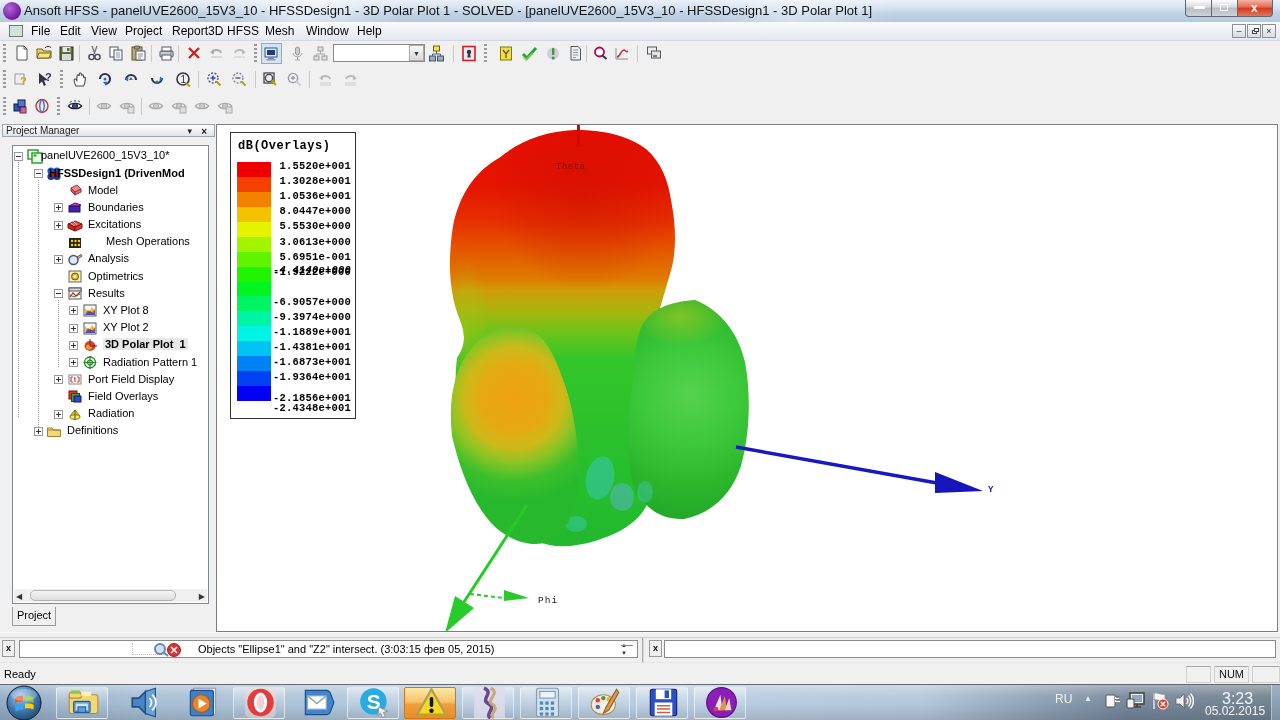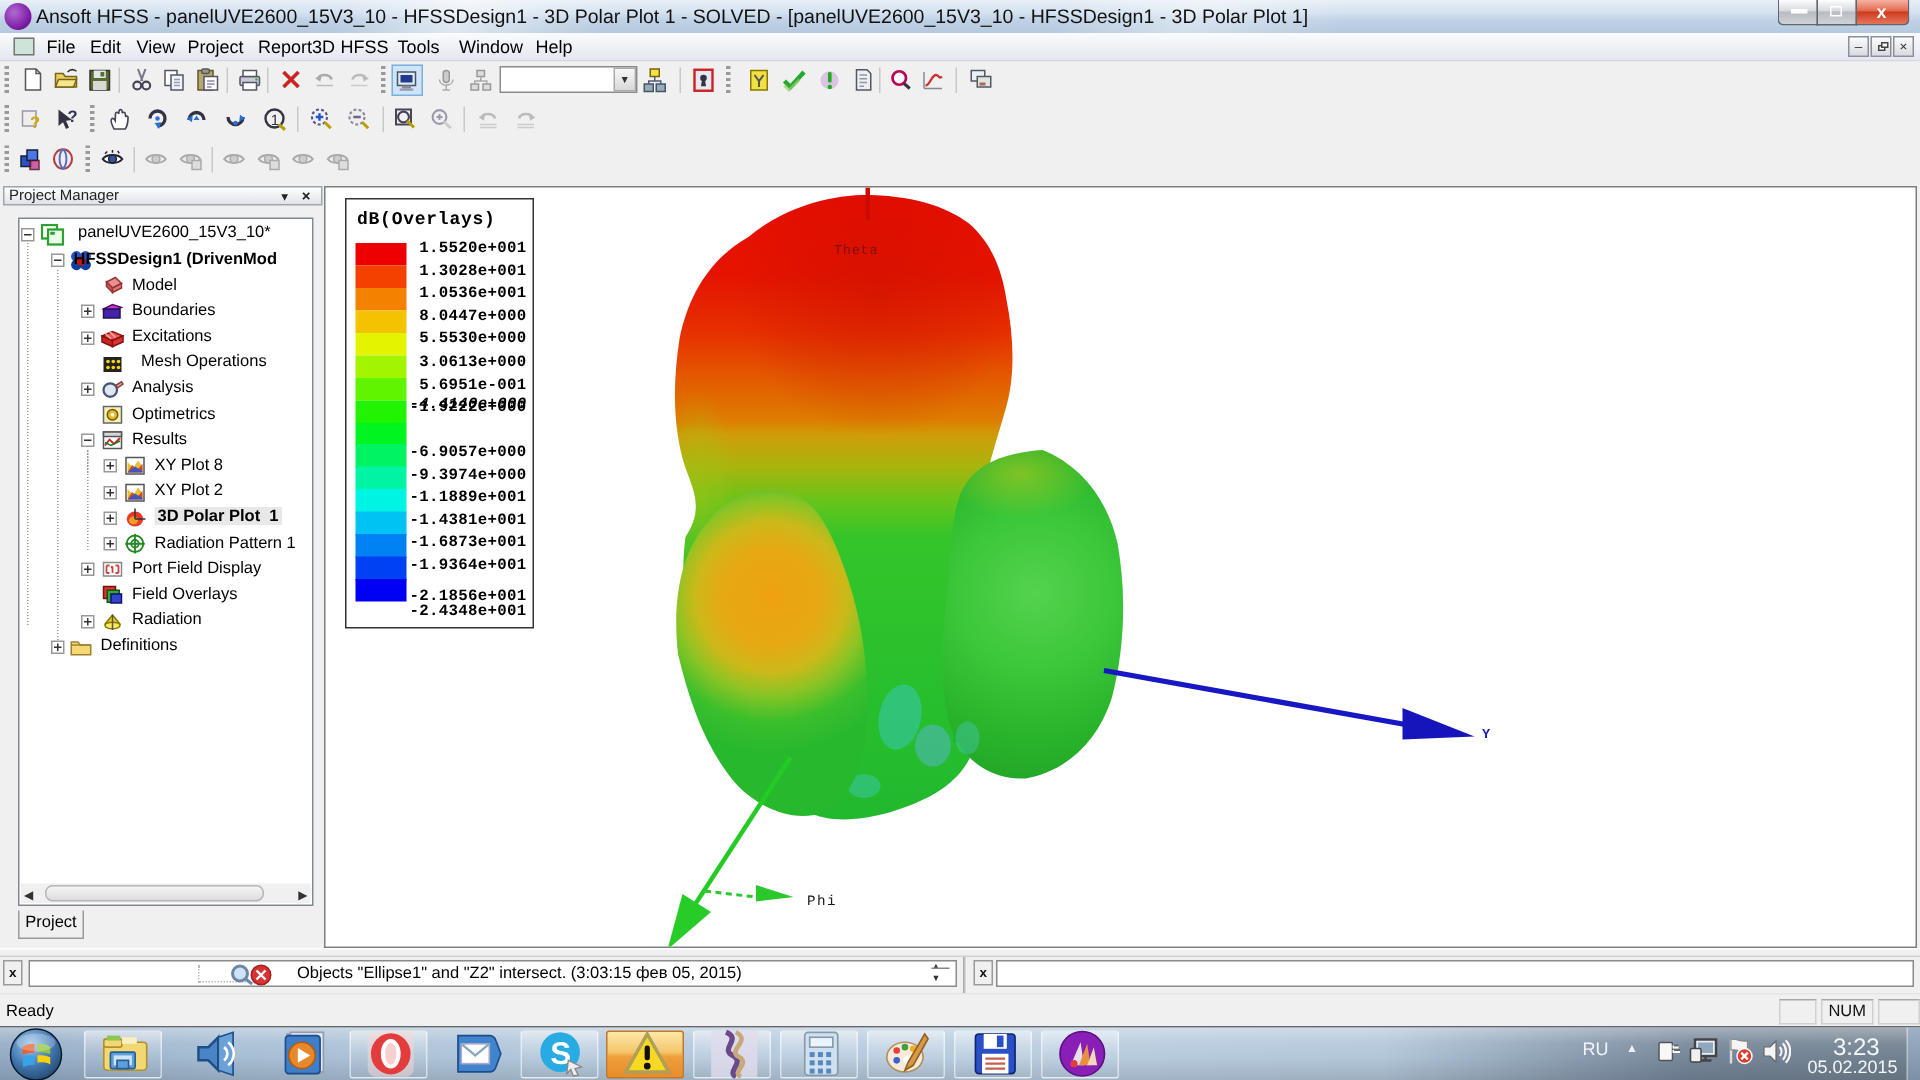--- a/index.html
+++ b/index.html
@@ -95,21 +95,21 @@
   </div>
 
 <div class="abs" id="menubar"></div>
 <div class="abs" style="left:9px;top:25px;width:14px;height:12px;border:1px solid #777;background:#cfe4d8;"></div>
 <div class="menuitem" style="left:31px;">File</div>
 <div class="menuitem" style="left:60px;">Edit</div>
 <div class="menuitem" style="left:91px;">View</div>
 <div class="menuitem" style="left:125px;">Project</div>
 <div class="menuitem" style="left:172px;">Report3D</div>
 <div class="menuitem" style="left:227px;">HFSS</div>
-<div class="menuitem" style="left:265px;">Tools</div>
+<div class="menuitem" style="left:265px;">Mesh</div>
 <div class="menuitem" style="left:306px;">Window</div>
 <div class="menuitem" style="left:357px;">Help</div>
 <div class="mdibtn" style="left:1232px;">–</div>
 <div class="mdibtn" style="left:1247px;">
     <span style="position:absolute;left:4px;top:5px;width:5px;height:4px;border:1px solid #444;background:#fff;"></span>
     <span style="position:absolute;left:6px;top:3px;width:5px;height:4px;border:1px solid #444;background:#fff;"></span>
   </div>
 <div class="mdibtn" style="left:1262px;">×</div>
 
 <div class="abs" id="tb1">
@@ -354,21 +354,21 @@
     <div id="treerows">
 <div style="position:absolute;left:5px;top:16px;width:1px;height:256px;background:repeating-linear-gradient(180deg,#999 0 1px,transparent 1px 2px);"></div>
 <div style="position:absolute;left:25px;top:34px;width:1px;height:250px;background:repeating-linear-gradient(180deg,#999 0 1px,transparent 1px 2px);"></div>
 <div style="position:absolute;left:45px;top:154px;width:1px;height:68px;background:repeating-linear-gradient(180deg,#999 0 1px,transparent 1px 2px);"></div>
 <div class="expander" style="left:1px;top:5.8px;"></div>
 <div style="position:absolute;left:14px;top:2.8px;width:16px;height:15px;"><svg width="16" height="15" viewBox="0 0 16 15">
           <rect x="1" y="1" width="10" height="9" fill="#fff" stroke="#2ea02e" stroke-width="1.5"></rect>
           <rect x="5" y="4" width="10" height="10" fill="#eaffea" stroke="#2ea02e" stroke-width="1.5"></rect>
           <rect x="6.5" y="5.5" width="3" height="2" fill="#2ea02e"></rect>
         </svg></div>
-<div class="trow" style="left:39px;top:3.3px;">panelUVE2600_15V3_10*</div>
+<div class="trow" style="left:28px;top:3.3px;">panelUVE2600_15V3_10*</div>
 <div class="expander" style="left:21px;top:23.0px;"></div>
 <div style="position:absolute;left:33px;top:20.0px;width:16px;height:15px;"><svg width="16" height="15" viewBox="0 0 16 15">
           <circle cx="5" cy="5" r="3.6" fill="#2255cc"></circle>
           <circle cx="11" cy="5" r="3.6" fill="#2255cc"></circle>
           <circle cx="5" cy="10.5" r="3.6" fill="#123f9e"></circle>
           <circle cx="11" cy="10.5" r="3.6" fill="#123f9e"></circle>
           <circle cx="8" cy="8" r="3" fill="#cc1111"></circle>
         </svg></div>
 <div class="trow" style="left:36px;top:20.5px;font-weight:bold;">HFSSDesign1 (DrivenMod</div>
 <div style="position:absolute;left:54px;top:37.2px;width:16px;height:15px;"><svg width="16" height="15" viewBox="0 0 16 15">
@@ -393,21 +393,21 @@
 <div class="trow" style="left:75px;top:72.0px;">Excitations</div>
 <div style="position:absolute;left:54px;top:88.7px;width:16px;height:15px;"><svg width="16" height="15" viewBox="0 0 16 15">
           <rect x="2" y="3" width="12" height="10" fill="#222"></rect>
           <circle cx="5" cy="6" r="1.2" fill="#ffd400"></circle>
           <circle cx="8.5" cy="6" r="1.2" fill="#ffd400"></circle>
           <circle cx="12" cy="6" r="1.2" fill="#ffd400"></circle>
           <circle cx="5" cy="10" r="1.2" fill="#ffd400"></circle>
           <circle cx="8.5" cy="10" r="1.2" fill="#ffd400"></circle>
           <circle cx="12" cy="10" r="1.2" fill="#ffd400"></circle>
         </svg></div>
-<div class="trow" style="left:81px;top:89.2px;">Mesh Operations</div>
+<div class="trow" style="left:93px;top:89.2px;">Mesh Operations</div>
 <div class="expander plus" style="left:41px;top:108.9px;"></div>
 <div style="position:absolute;left:54px;top:105.9px;width:16px;height:15px;"><svg width="16" height="15" viewBox="0 0 16 15">
           <circle cx="6.5" cy="8" r="4.5" fill="#dfe8f2" stroke="#445577" stroke-width="1.5"></circle>
           <path d="M10 5 L14 2.5 L15 4 L11.5 6.5 Z" fill="#e8a0a0" stroke="#884444"></path>
         </svg></div>
 <div class="trow" style="left:75px;top:106.4px;">Analysis</div>
 <div style="position:absolute;left:54px;top:123.1px;width:16px;height:15px;"><svg width="16" height="15" viewBox="0 0 16 15">
           <rect x="2" y="2" width="12" height="11" fill="#f5f0b5" stroke="#666"></rect>
           <circle cx="8" cy="7.5" r="3.5" fill="#e8b820" stroke="#775500"></circle>
           <circle cx="8" cy="7.5" r="1.3" fill="#fff"></circle>

